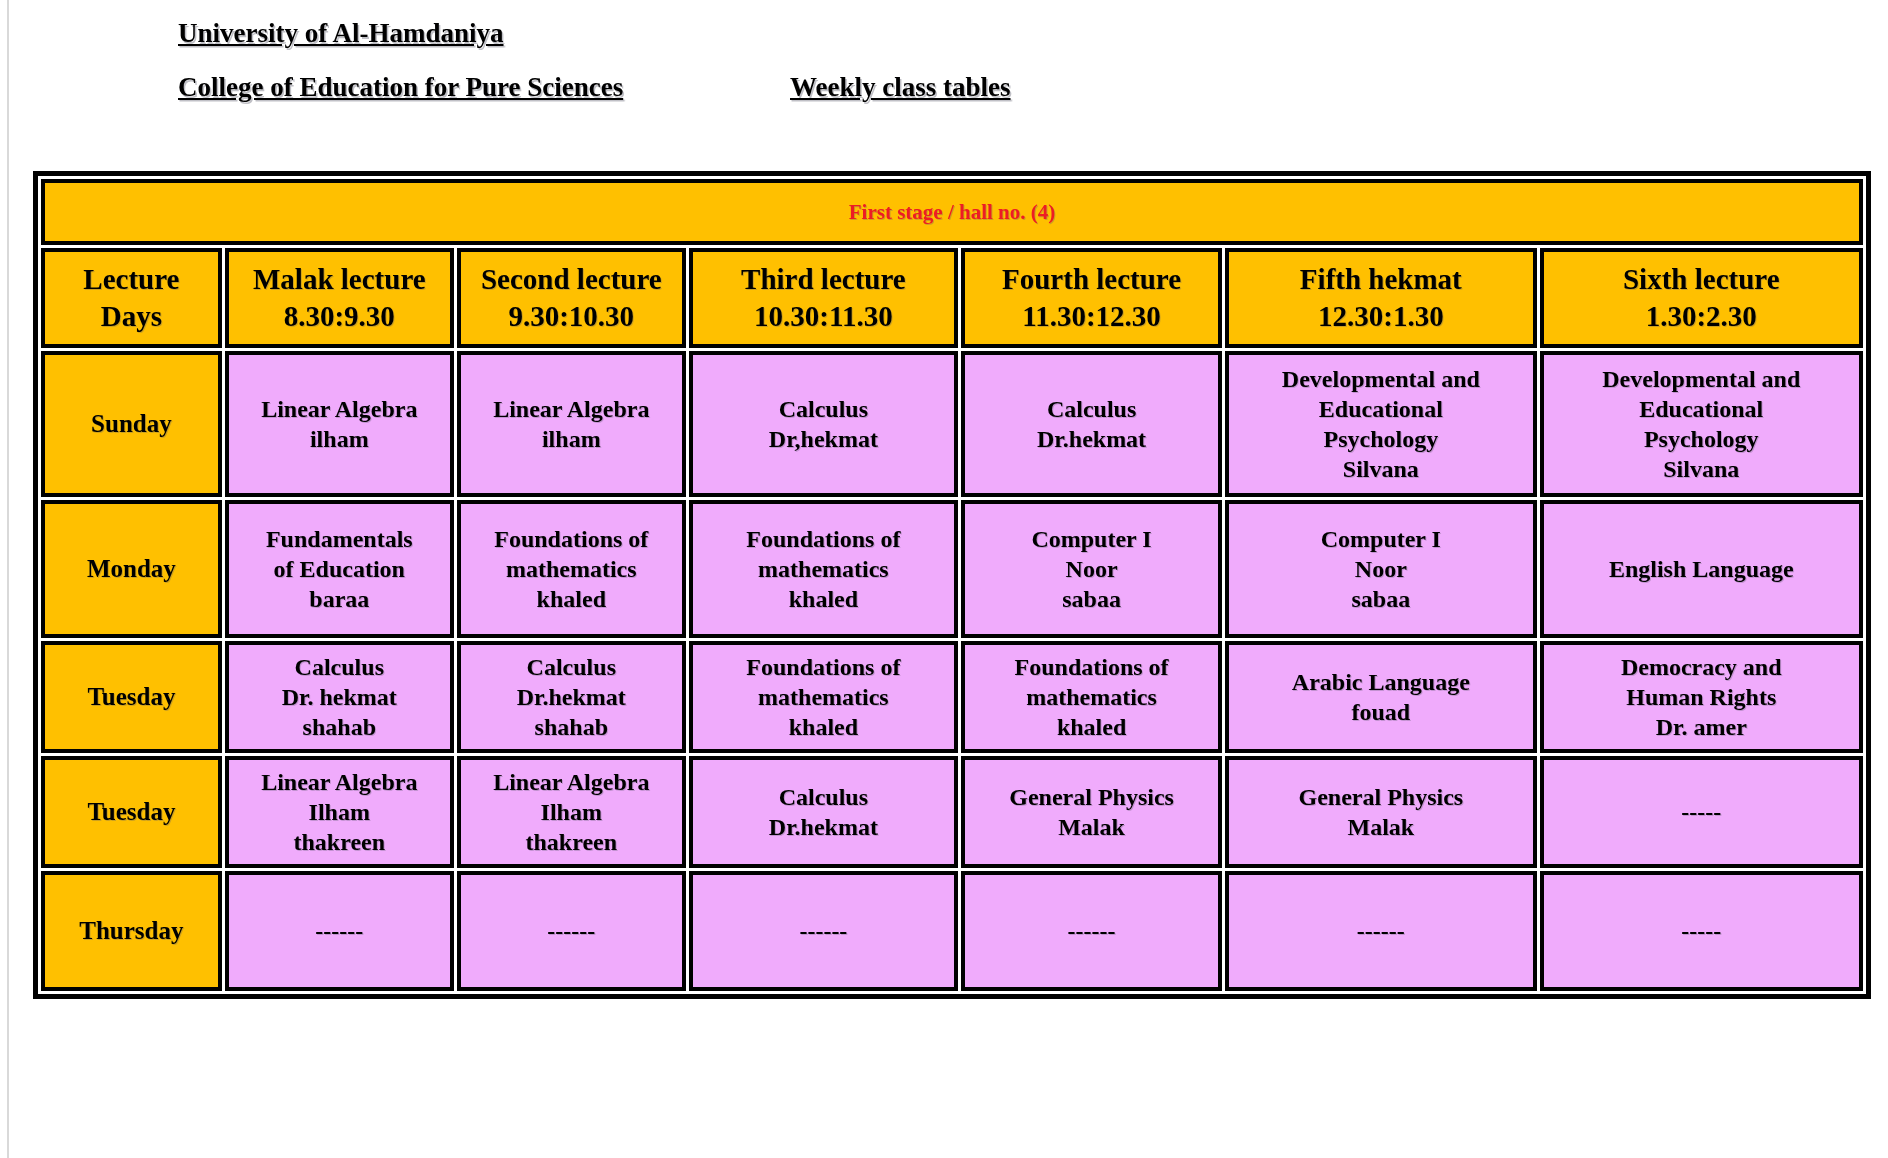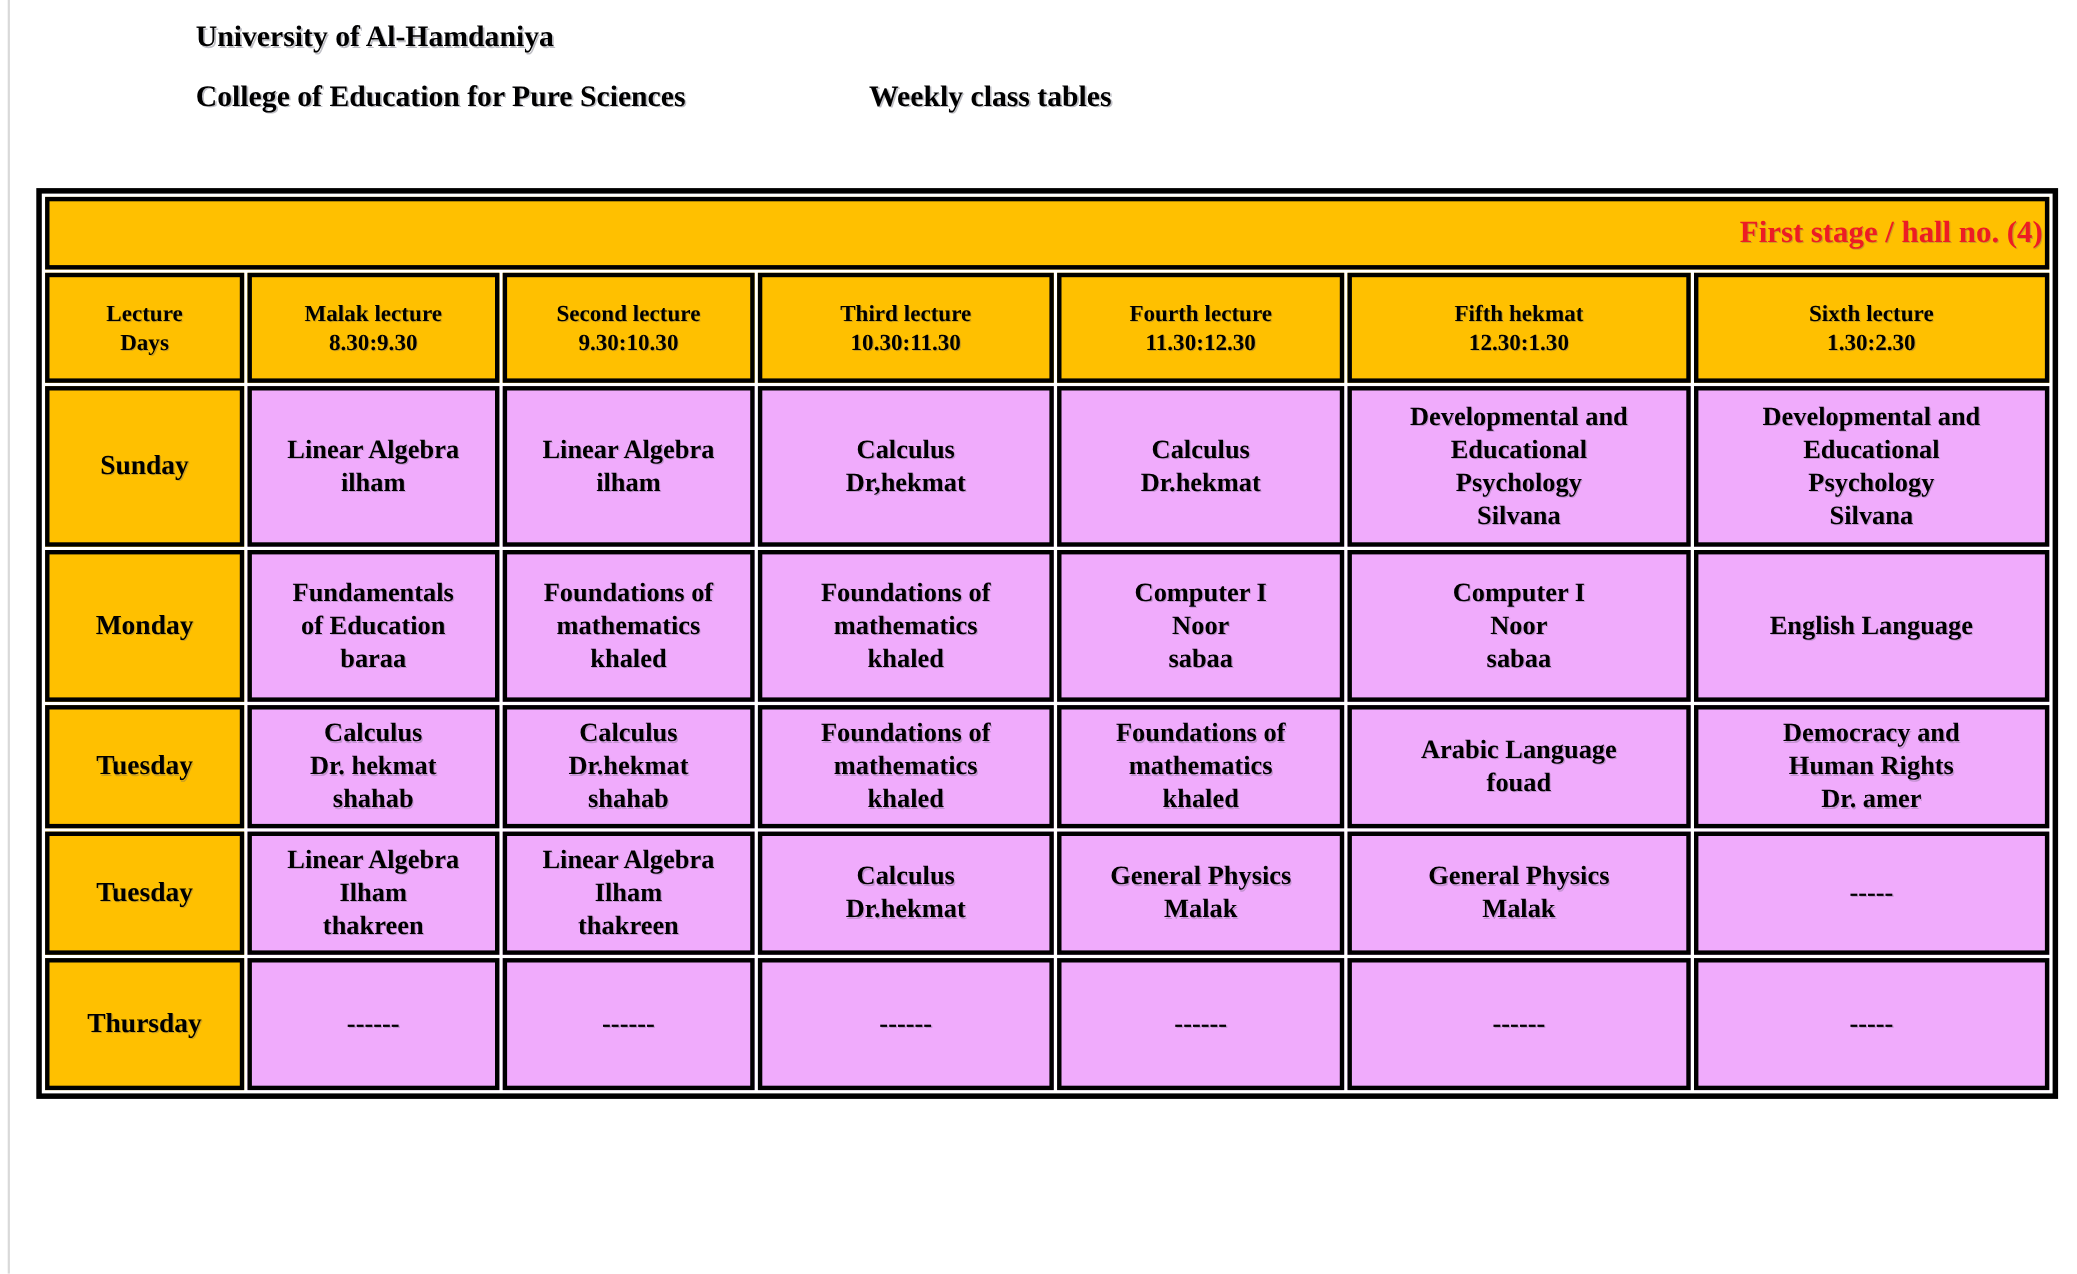--- a/index.html
+++ b/index.html
@@ -19,20 +19,21 @@
   .page { position: relative; width: 1888px; height: 1158px; }
   .page-edge {
     position: absolute; left: 7px; top: 0; bottom: 0;
     width: 2px; background: #d9d9d9;
   }
   
   .doc-header {
     padding: 18px 0 0 178px;
     font-size: 27px;
     text-shadow: 1.5px 1.5px 0 rgba(90,90,105,0.38);
+    text-decoration: underline;
   }
   .hdr-row { display: flex; align-items: baseline; margin-bottom: 23px; }
   .hdr-left { width: 612px; flex: 0 0 auto; }
   .hdr-right-year { margin-left: 42px; }
   
   table.timetable {
     margin: 68px 0 0 33px;
     border-collapse: separate;
     border-spacing: 3px;
     border: 5px solid var(--ink);
@@ -46,27 +47,26 @@
     text-align: center;
     vertical-align: middle;
     background: #f0abfc;
     font-size: 24px;
     line-height: 1.26;
     padding: 4px 2px;
   }
   td.title-cell {
     background: var(--gold);
     color: var(--red);
-    font-size: 28px;
+    font-size: 21px;
     height: 66px;
-    text-align: right;
   }
   td.head-cell {
     background: var(--gold);
-    font-size: 21px;
+    font-size: 29px;
     height: 100px;
   }
   td.day-cell {
     background: var(--gold);
     font-size: 25px;
   }
   tbody.grid tr:nth-child(1) td { height: 146px; }
   tbody.grid tr:nth-child(2) td { height: 138px; }
   tbody.grid tr:nth-child(3) td { height: 112px; }
   tbody.grid tr:nth-child(4) td { height: 112px; }

